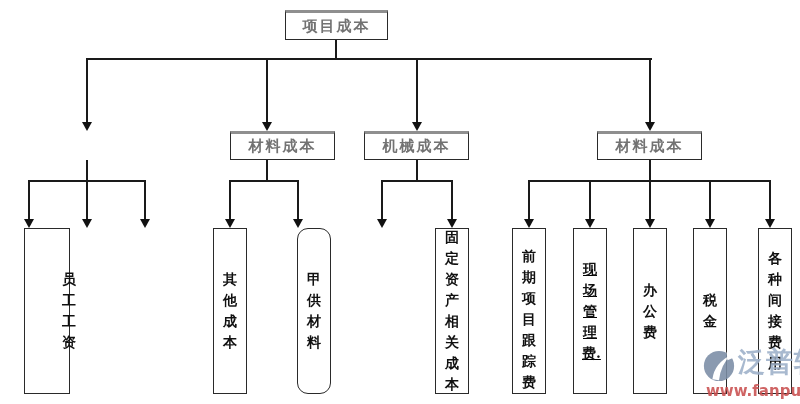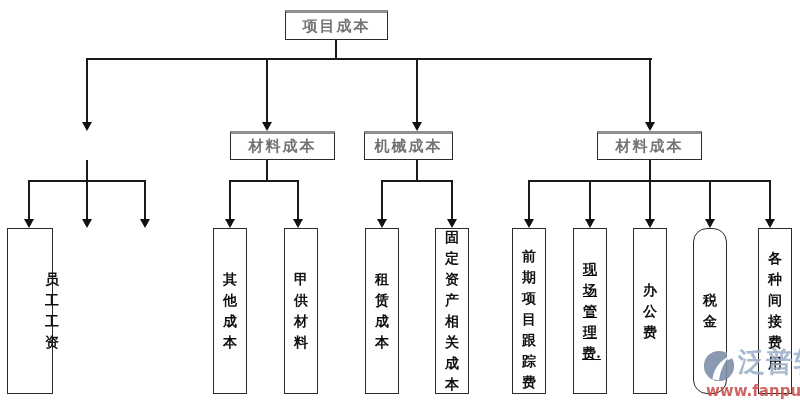--- a/index.html
+++ b/index.html
@@ -58,21 +58,21 @@
   <div class="vline" style="left:416px;top:58px;height:64px;"></div>
   <div class="vline" style="left:649px;top:58px;height:64px;"></div>
   <div class="arrow" style="left:82px;top:122px;"></div>
   <div class="arrow" style="left:262px;top:122px;"></div>
   <div class="arrow" style="left:412px;top:122px;"></div>
   <div class="arrow" style="left:645px;top:122px;"></div>
 
   <div class="nbox shadow-top" style="left:214px;top:131px;width:105px;height:29px;margin-left:16px;">
     <span class="hdr-label">材料成本</span>
   </div>
-  <div class="nbox shadow-top" style="left:364px;top:131px;width:89px;height:29px;text-align:right;">
+  <div class="nbox shadow-top" style="left:364px;top:131px;width:105px;height:29px;text-align:right;">
     <span class="hdr-label">机械成本</span>
   </div>
   <div class="nbox shadow-top" style="left:597px;top:131px;width:105px;height:29px;">
     <span class="hdr-label">材料成本</span>
   </div>
 
   <div class="vline" style="left:86px;top:160px;height:22px;"></div>
   <div class="hline" style="left:28px;top:180px;width:118px;"></div>
   <div class="vline" style="left:28px;top:180px;height:40px;"></div>
   <div class="vline" style="left:86px;top:180px;height:40px;"></div>
@@ -101,45 +101,42 @@
   <div class="vline" style="left:589px;top:180px;height:40px;"></div>
   <div class="vline" style="left:649px;top:180px;height:40px;"></div>
   <div class="vline" style="left:709px;top:180px;height:40px;"></div>
   <div class="vline" style="left:769px;top:180px;height:40px;"></div>
   <div class="arrow" style="left:524px;top:219px;"></div>
   <div class="arrow" style="left:585px;top:219px;"></div>
   <div class="arrow" style="left:645px;top:219px;"></div>
   <div class="arrow" style="left:705px;top:219px;"></div>
   <div class="arrow" style="left:765px;top:219px;"></div>
 
-  <div class="nbox leaf" style="left:7px;padding-left:44px;">
+  <div class="nbox leaf" style="left:24px;padding-left:44px;">
     <span class="leaf-label">员工工资</span>
   </div>
   <div class="nbox leaf" style="left:213px;">
     <span class="leaf-label">其他成本</span>
   </div>
-  <div class="nbox leaf" style="left:284px;">
+  <div class="nbox leaf" style="left:297px;border-radius:11px;">
     <span class="leaf-label">甲供材料</span>
-  </div>
-  <div class="nbox leaf" style="left:365px;">
-    <span class="leaf-label">租赁成本</span>
   </div>
   <div class="nbox leaf" style="left:435px;">
     <span class="leaf-label">固定资产相关成本</span>
   </div>
   <div class="nbox leaf" style="left:512px;align-items:flex-end;">
     <span class="leaf-label">前期项目跟踪费</span>
   </div>
   <div class="nbox leaf" style="left:573px;text-decoration:underline;">
     <span class="leaf-label">现场管理费.</span>
   </div>
   <div class="nbox leaf" style="left:633px;">
     <span class="leaf-label">办公费</span>
   </div>
-  <div class="nbox leaf" style="left:693px;border-radius:14px;">
+  <div class="nbox leaf" style="left:693px;">
     <span class="leaf-label">税金</span>
   </div>
   <div class="nbox leaf" style="left:719px;margin-left:39px;">
     <span class="leaf-label">各种间接费用</span>
   </div>
 
   <div class="watermark">
     <svg class="wm-logo" viewBox="0 0 36 36">
       <circle cx="18" cy="18" r="16" fill="#7b8da6"></circle>
       <path d="M11 32 Q13 15 31 6 Q20 16 18 33 Z" fill="#ffffff"></path>

